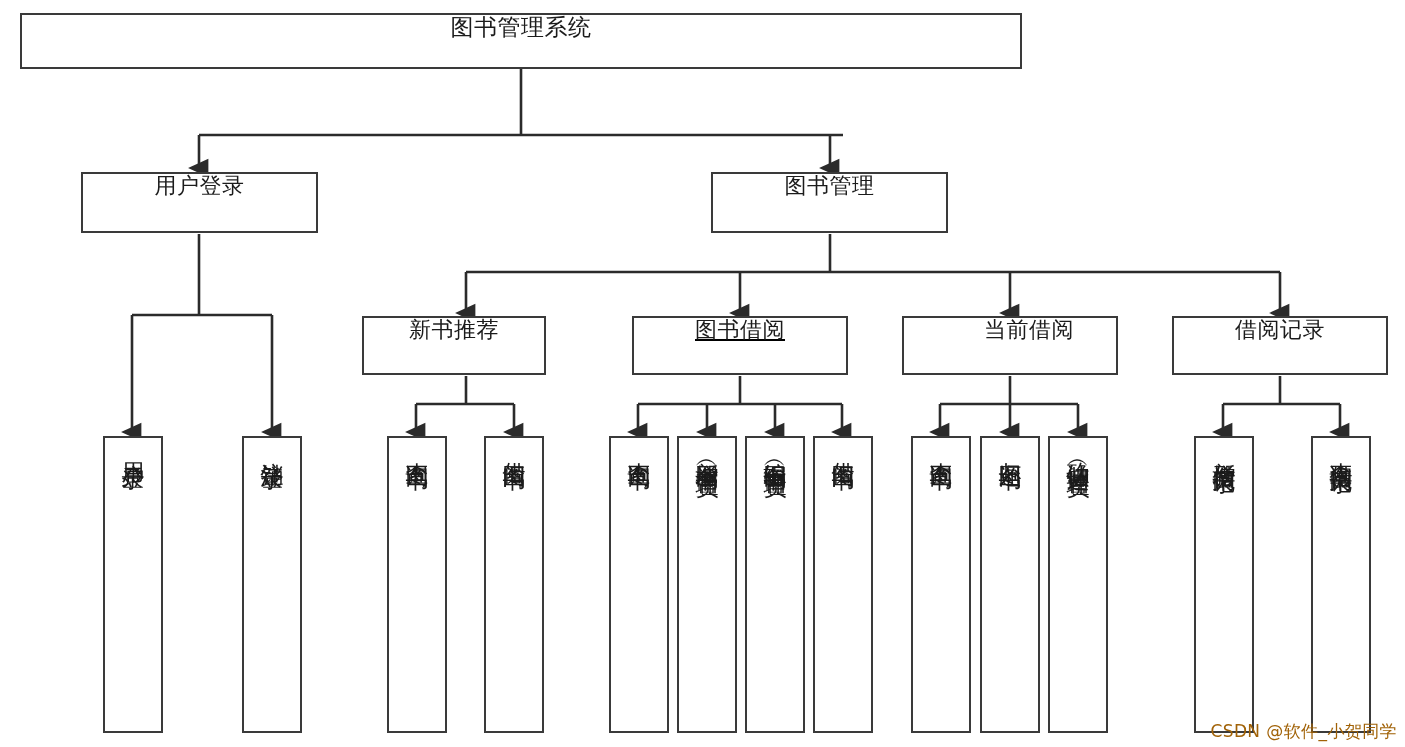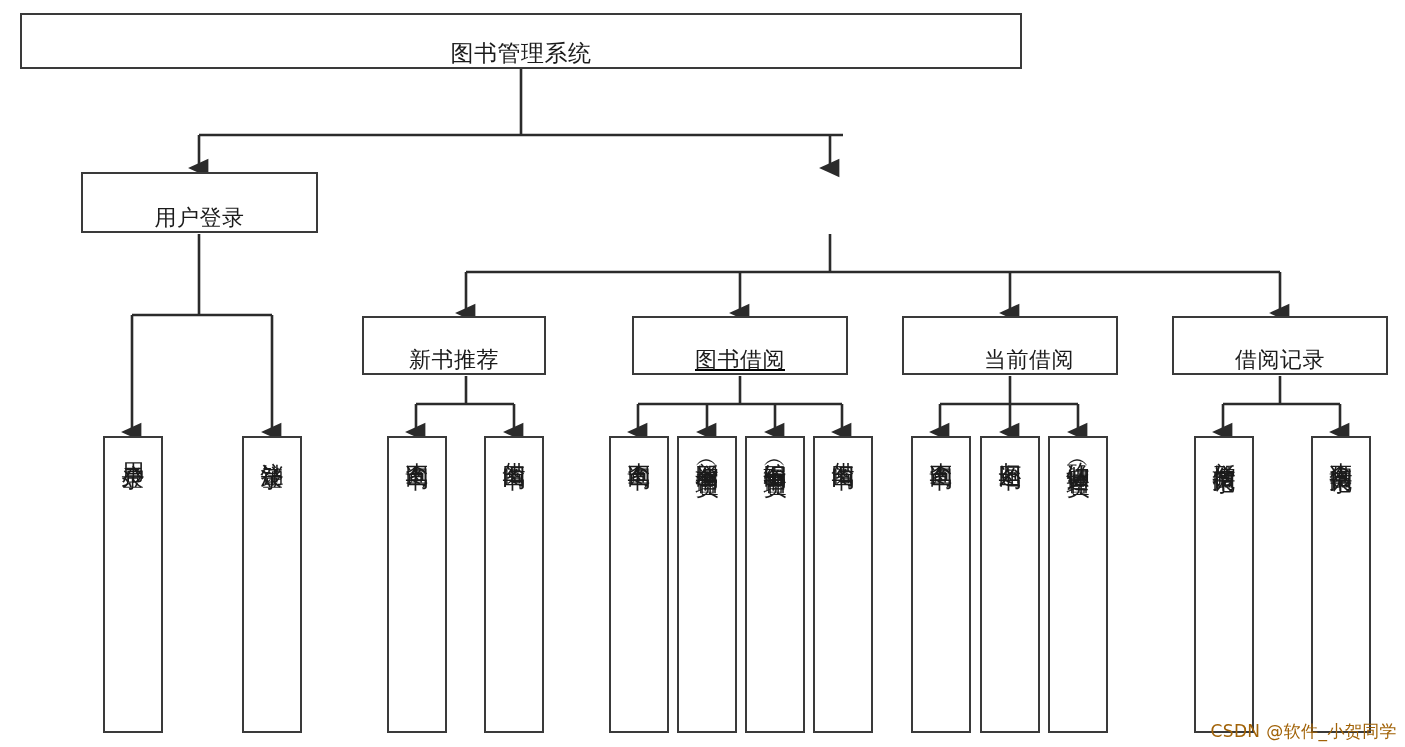--- a/index.html
+++ b/index.html
@@ -23,21 +23,21 @@
     top: 0;
     width: 1405px;
     height: 747px;
   }
   .node-box {
     position: absolute;
     box-sizing: border-box;
     background: #ffffff;
     border: 2px solid #3a3a3a;
     display: flex;
-    align-items: flex-end;
+    align-items: flex-start;
     justify-content: center;
     overflow: hidden;
   }
   .node-label {
     font-family: "DejaVu Sans", "Liberation Sans", sans-serif;
     color: #1b1b1b;
     line-height: 1.12;
     letter-spacing: 0.5px;
     text-align: center;
     white-space: nowrap;
@@ -125,20 +125,23 @@
     </g>
   </svg>
 
   <div class="node-box root horiz" style="left:20px; top:13px; width:1002px; height:56px;">
     <span class="node-label">图书管理系统</span>
   </div>
 
   <div class="node-box horiz" style="left:81px; top:172px; width:237px; height:61px;">
     <span class="node-label">用户登录</span>
   </div>
+  <div class="node-box horiz" style="left:711px; top:172px; width:237px; height:61px;">
+    <span class="node-label">图书管理</span>
+  </div>
 
   <div class="node-box horiz" style="left:362px; top:316px; width:184px; height:59px;">
     <span class="node-label">新书推荐</span>
   </div>
   <div class="node-box horiz" style="left:632px; top:316px; width:216px; height:59px;text-decoration:underline;">
     <span class="node-label">图书借阅</span>
   </div>
   <div class="node-box horiz" style="left:902px; top:316px; width:216px; height:59px;padding-left:38px;">
     <span class="node-label">当前借阅</span>
   </div>

